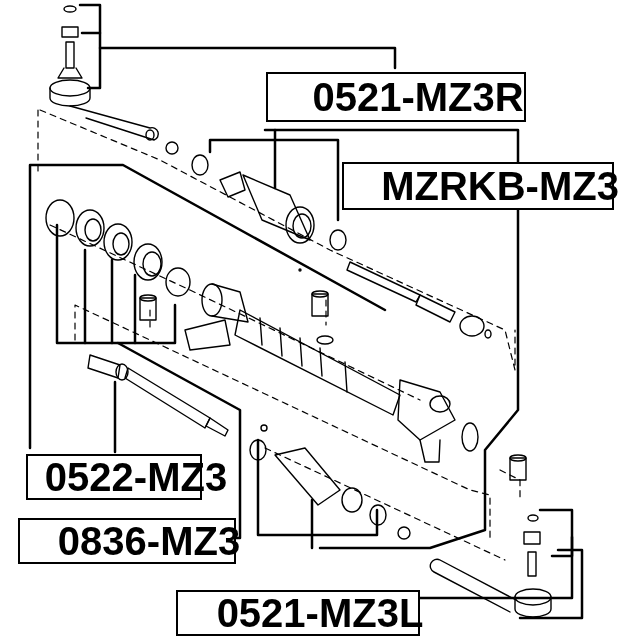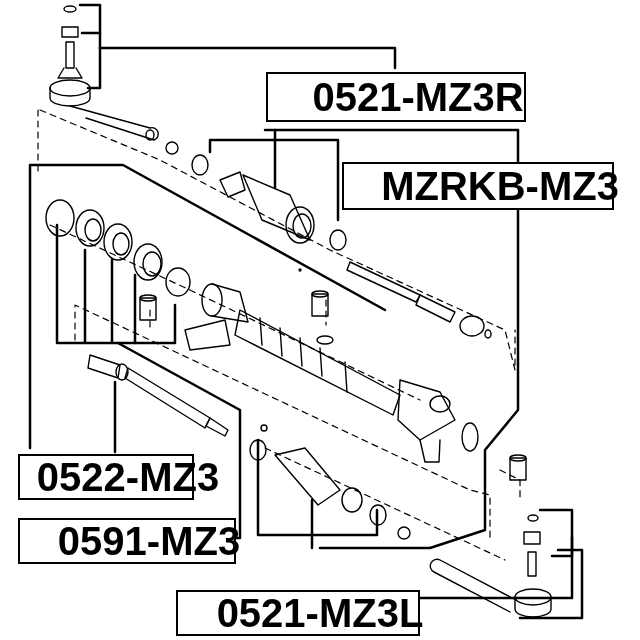--- a/index.html
+++ b/index.html
@@ -161,17 +161,17 @@
         <path d="M516,600 L440,560 a6,6 0 0 0 -6,12 L510,612"></path>
       </g>
     </g>
   </g>
 </svg>
 
 <div class="part-label" style="left:266px; top:72px; width:260px; height:50px; font-size:40px;">0521-MZ3R</div>
 
 <div class="part-label" style="left:342px; top:162px; width:272px; height:48px; font-size:40px;">MZRKB-MZ3</div>
 
-<div class="part-label" style="left:18px; top:454px; width:176px; height:46px; font-size:40px;">0522-MZ3</div>
+<div class="part-label" style="left:26px; top:454px; width:176px; height:46px; font-size:40px;">0522-MZ3</div>
 
-<div class="part-label" style="left:18px; top:518px; width:218px; height:46px; font-size:40px;">0591-MZ3</div>
+<div class="part-label" style="left:18px; top:518px; width:218px; height:46px; font-size:40px;">0836-MZ3</div>
 
 <div class="part-label" style="left:176px; top:590px; width:244px; height:46px; font-size:40px;text-align:right;">0521-MZ3L</div>
 
 </body></html>

